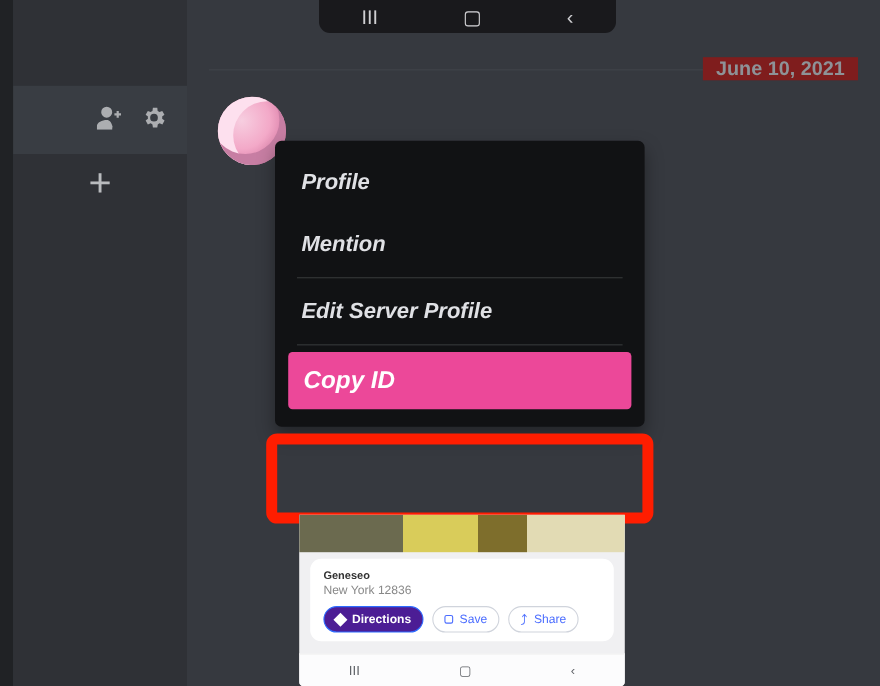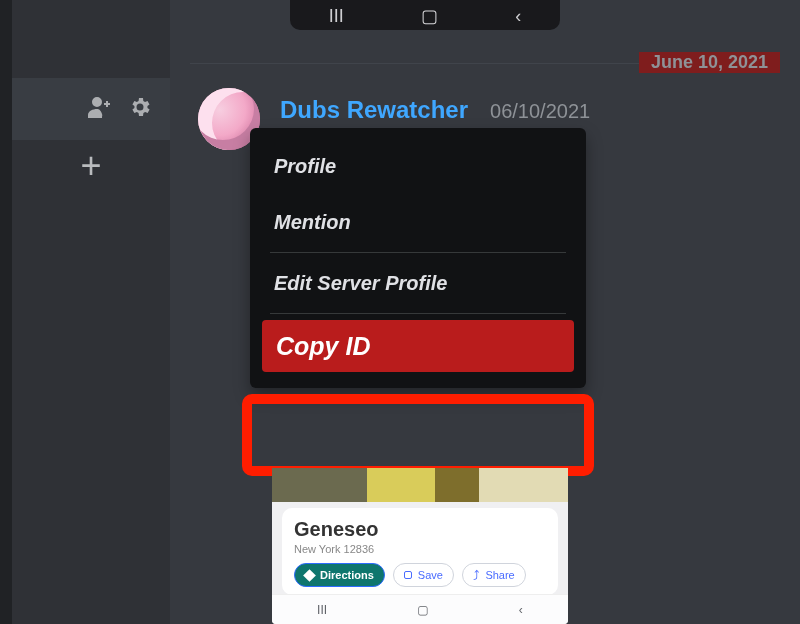--- a/index.html
+++ b/index.html
@@ -29,32 +29,32 @@
   .avatar{position:absolute;top:88px;left:28px;width:62px;height:62px;border-radius:50%;background:radial-gradient(circle at 35% 35%,#f7cee0 0%,#f3a9c8 45%,#d97fa8 72%,#b66288 100%);box-shadow:inset -6px -10px 0 0 #c77ea3,inset 14px 4px 0 0 #fde0ee;}
   .msghdr{position:absolute;top:96px;left:110px;display:flex;align-items:baseline;gap:22px;}
   .uname{color:#3fa7ff;font-weight:700;font-size:24px;}
   .ts{color:#8e9297;font-size:20px;}
   
   
   .menu{position:absolute;top:128px;left:80px;width:336px;background:#111214;border-radius:6px;padding:10px 0;box-shadow:0 8px 16px rgba(0,0,0,.35);font-style:italic;}
   .mitem{height:56px;display:flex;align-items:center;justify-content:space-between;padding:0 24px;color:#e0e1e5;font-weight:700;font-size:20px;cursor:pointer;}
   .sep{height:1px;margin:2px 20px;background:#36393a;}
   .chev{color:#aeb0b4;font-size:20px;}
-  .mitem.sel{margin:6px 12px;height:52px;background:#b91c1c;border-radius:4px;padding:0 14px;color:#fff;font-size:25px;}
+  .mitem.sel{margin:6px 12px;height:52px;background:#ec4899;border-radius:4px;padding:0 14px;color:#fff;font-size:22px;}
   .hl{position:absolute;top:394px;left:72px;width:352px;height:82px;border:10px solid #ff1d00;border-radius:10px;pointer-events:none;}
   
   
   .phone{position:absolute;top:468px;left:102px;width:296px;height:156px;background:#f0f0f2;border-radius:0 0 4px 4px;overflow:hidden;font-size:12px;color:#444;}
   .imgrow{height:34px;background:linear-gradient(90deg,#6b6a4f 0 32%,#d9cc5a 32% 55%,#7e6e2c 55% 70%,#e2dbb4 70% 100%);}
   .card{background:#fff;margin:6px 10px 0;border-radius:10px;padding:10px 12px 8px;}
-  .loc{font-weight:600;font-size:20px;color:#333;}
+  .loc{font-weight:600;font-size:10px;color:#333;}
   .sub{color:#888;font-size:11px;margin-top:2px;}
   .chips{display:flex;gap:8px;margin-top:8px;align-items:center;}
   .chip{display:inline-flex;align-items:center;gap:6px;border:1px solid #d0d4dc;border-radius:15px;height:24px;padding:0 10px;font-size:11px;color:#4a6cff;}
-  .chip.pri{background:#0f766e;color:#fff;border-color:#2d6bff;font-weight:600;}
+  .chip.pri{background:#4c1d95;color:#fff;border-color:#2d6bff;font-weight:600;}
   .chip .dot{width:8px;height:8px;border:1.5px solid currentColor;border-radius:2px;}
   .chip .dia{width:9px;height:9px;background:#fff;transform:rotate(45deg);}
   .chip .shr{font-size:13px;line-height:1;}
   .nav2{position:absolute;bottom:0;left:0;right:0;height:30px;background:#fcfcfd;border-top:1px solid #eee;display:flex;align-items:center;justify-content:space-around;color:#606368;}
 </style>
 </head>
 <body>
 
 <div class="server-rail"></div>
 
@@ -78,24 +78,20 @@
   <div class="nav1">
     <span>III</span>
     <span>▢</span>
     <span>‹</span>
   </div>
 
   <div class="divider"></div>
   <div class="date-pill">June 10, 2021</div>
 
   <div class="avatar"></div>
-  <div class="msghdr">
-    <span class="uname">Dubs Rewatcher</span>
-    <span class="ts">06/10/2021</span>
-  </div>
 
   <div class="menu">
     <div class="mitem">
         <span>Profile</span>
       </div>
     <div class="mitem">
         <span>Mention</span>
       </div>
     <div class="sep"></div>
     <div class="mitem">

